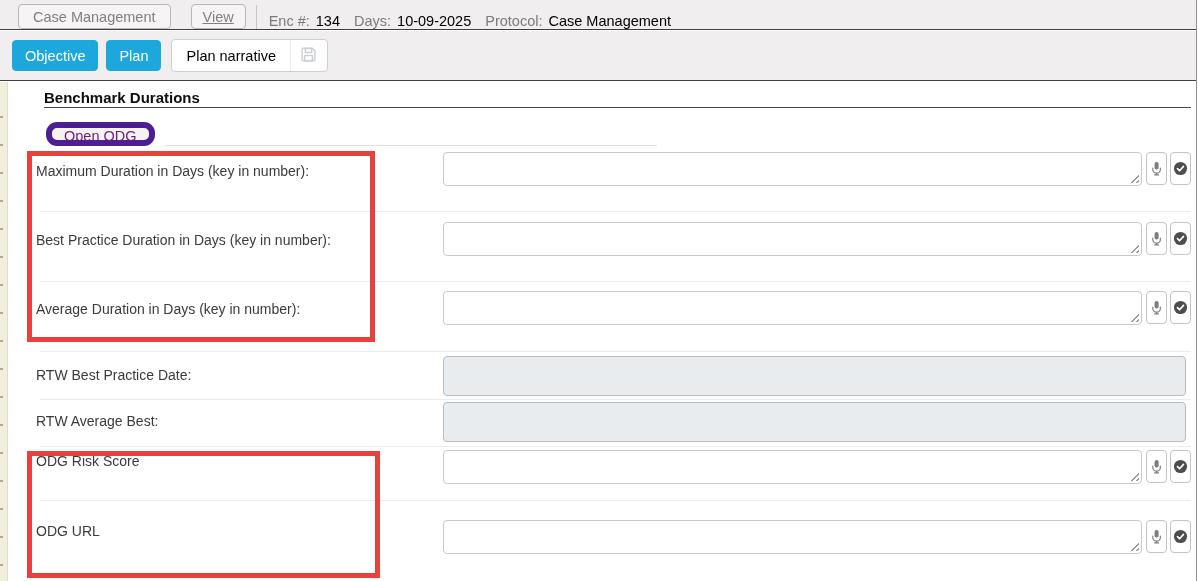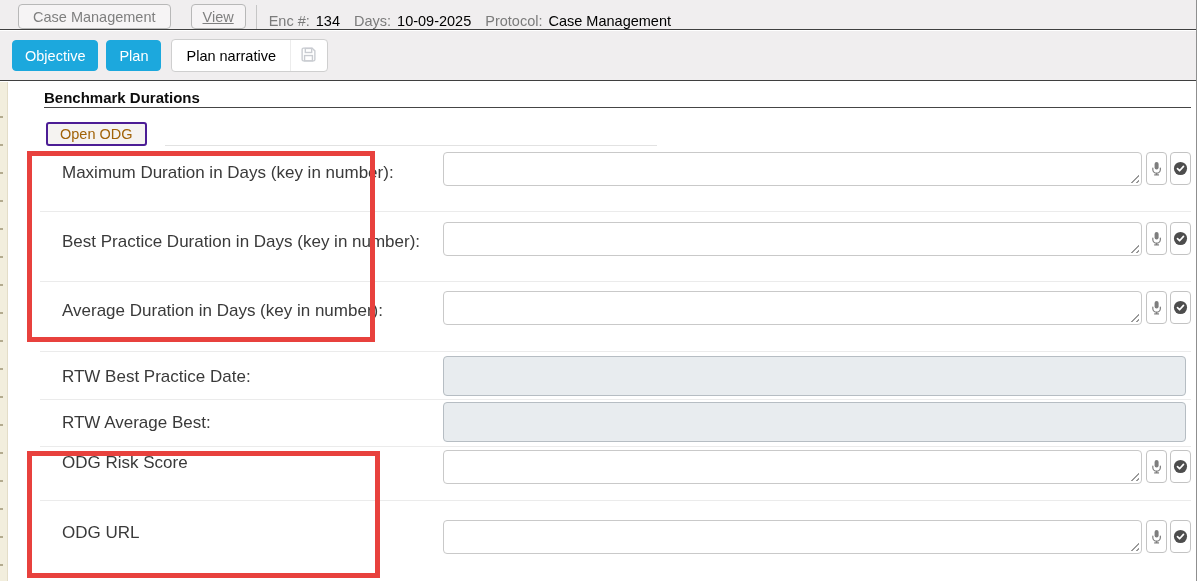--- a/index.html
+++ b/index.html
@@ -54,27 +54,27 @@
   }
   .left-strip::before {
     content:""; position:absolute; top:8px; left:0; width:3px; height:100%;
     background:repeating-linear-gradient(to bottom, transparent 0 26px, #b3ab8e 26px 28px);
   }
   .right-line { position:absolute; top:0; left:1196px; width:1px; height:581px; background:#8f8f8f; }
   .section-title { position:absolute; left:44px; top:89px; font-size:15px; font-weight:bold; color:#0d0d0d; }
   .title-rule { position:absolute; left:44px; top:107px; width:1147px; height:1px; background:#454545; }
   .open-odg {
     position:absolute; left:46px; top:122px; height:24px; padding:0 12px;
-    font-size:14.5px; color:#a16207; background:#f5f3f1; border:2px solid #4c1d95;
-    border-radius:3px; font-family:"Liberation Sans", sans-serif; cursor:pointer;
+    font-size:14.5px; color:#701a75; background:#f5f3f1; border:6px solid #4c1d95;
+    border-radius:11px; font-family:"Liberation Sans", sans-serif; cursor:pointer;
   }
   .partial-sep { position:absolute; left:165px; top:145px; width:492px; height:1px; background:#e2e2e2; }
   .row-sep { position:absolute; left:40px; width:1151px; height:1px; background:#ebebeb; }
   
-  .field-label { position:absolute; left:62px; font-size:17px; color:#3a3a3a; }
+  .field-label { position:absolute; left:36px; font-size:14px; color:#3a3a3a; }
   .ta-wrap { position:absolute; left:443px; width:699px; height:34px; }
   .ta-wrap textarea {
     width:100%; height:100%; resize:none; border:1px solid #c9c9c9; border-radius:4px;
     background:#fff; font-family:"Liberation Sans", sans-serif; font-size:14px;
     padding:6px 10px; outline:none;
   }
   .grip {
     position:absolute; right:3px; bottom:3px; width:9px; height:9px; pointer-events:none;
     background:repeating-linear-gradient(135deg, transparent 0 2.5px, #9a9a9a 2.5px 4px);
     clip-path:polygon(100% 0, 100% 100%, 0 100%);

